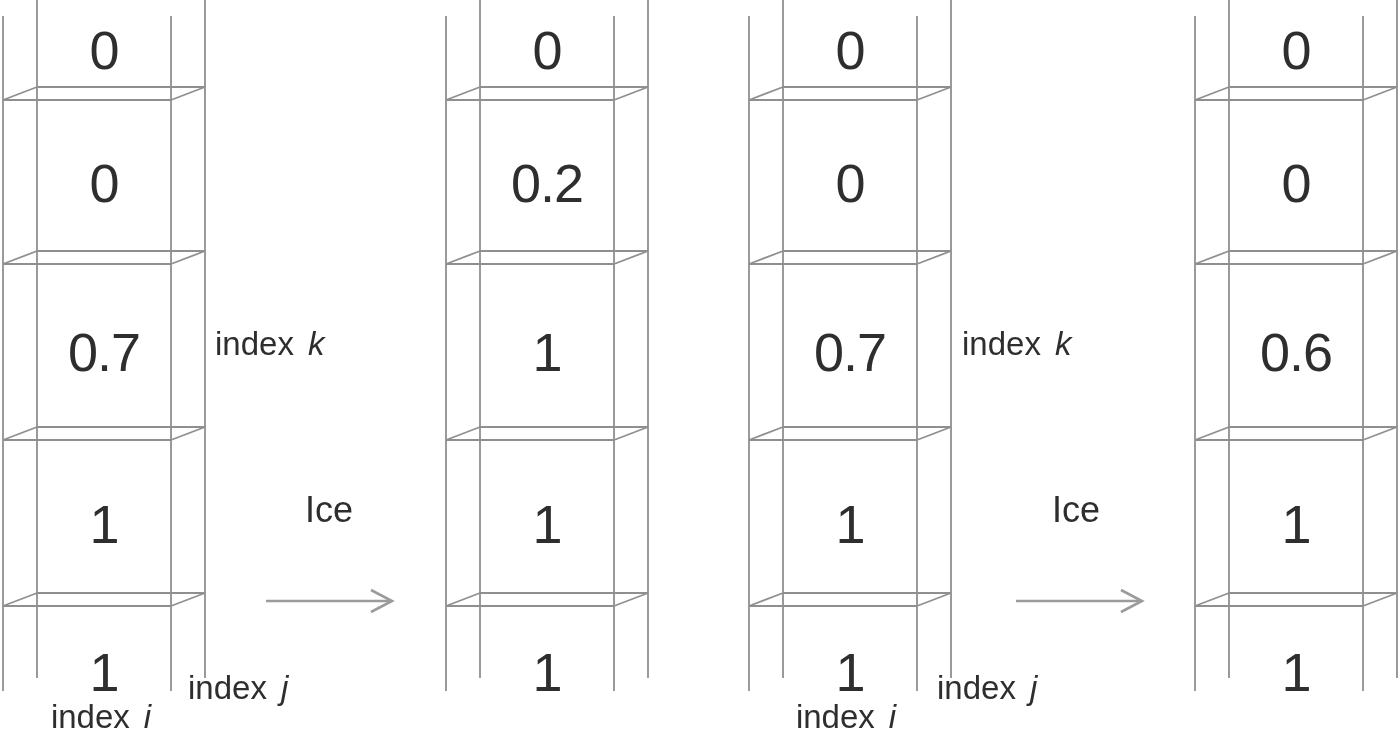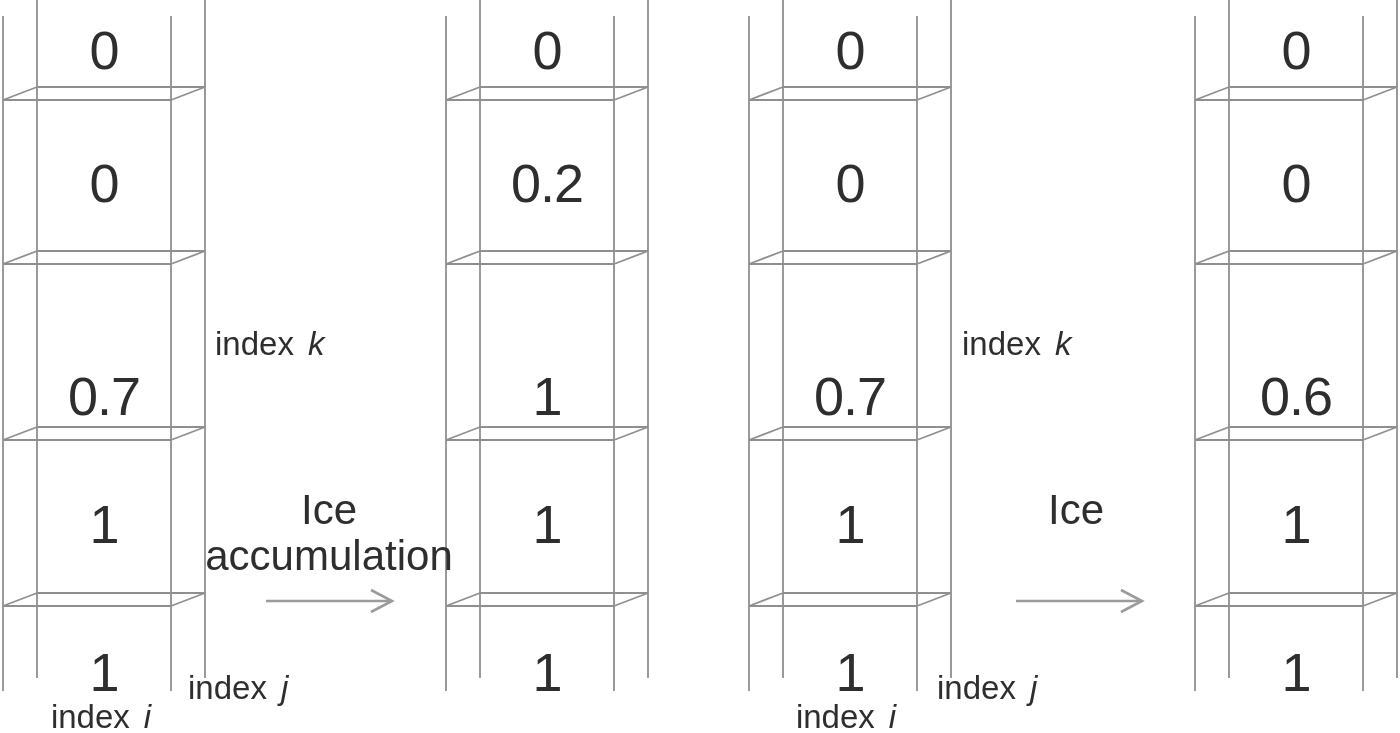--- a/index.html
+++ b/index.html
@@ -31,21 +31,21 @@
     white-space: nowrap;
   }
   
   .vx1 { left: 104px; }
   .vx2 { left: 547px; }
   .vx3 { left: 850px; }
   .vx4 { left: 1296px; }
   
   .vy0 { top: 50px; }
   .vy1 { top: 183px; }
-  .vy2 { top: 352px; margin-top: 44px; }
+  .vy2 { top: 352px; }
   .vy3 { top: 524px; }
   .vy4 { top: 672px; }
 
   .idx-label {
     position: absolute;
     font-size: 33px;
     white-space: nowrap;
   }
   .idx-label .var {
     font-style: italic;
@@ -55,21 +55,21 @@
   .lbl-k2 { left: 962px; top: 344px; transform: translateY(-50%); }
   .lbl-i1 { left: 101px; top: 717px; transform: translate(-50%, -50%); }
   .lbl-i2 { left: 846px; top: 717px; transform: translate(-50%, -50%); }
   .lbl-j1 { left: 188px; top: 688px; transform: translateY(-50%); }
   .lbl-j2 { left: 937px; top: 688px; transform: translateY(-50%); }
 
   .process-label {
     position: absolute;
     top: 487px;
     transform: translateX(-50%);
-    font-size: 42px;
+    font-size: 36px;
     line-height: 46px;
     text-align: center;
     white-space: nowrap;
   }
   .proc-1 { left: 329px; }
   .proc-2 { left: 1076px; }
 </style>
 </head>
 <body style="background: rgb(255, 255, 255);">
 
@@ -201,19 +201,18 @@
   </div>
   <div class="idx-label lbl-i2">
     <span>index</span><span class="var">i</span>
   </div>
   <div class="idx-label lbl-j2">
     <span>index</span><span class="var">j</span>
   </div>
 
   <div class="process-label proc-1">
     <div>Ice</div>
-    <div>accumulation</div>
   </div>
   <div class="process-label proc-2">
     <div>Ice</div>
   </div>
 
 </div>
 
 </body></html>

